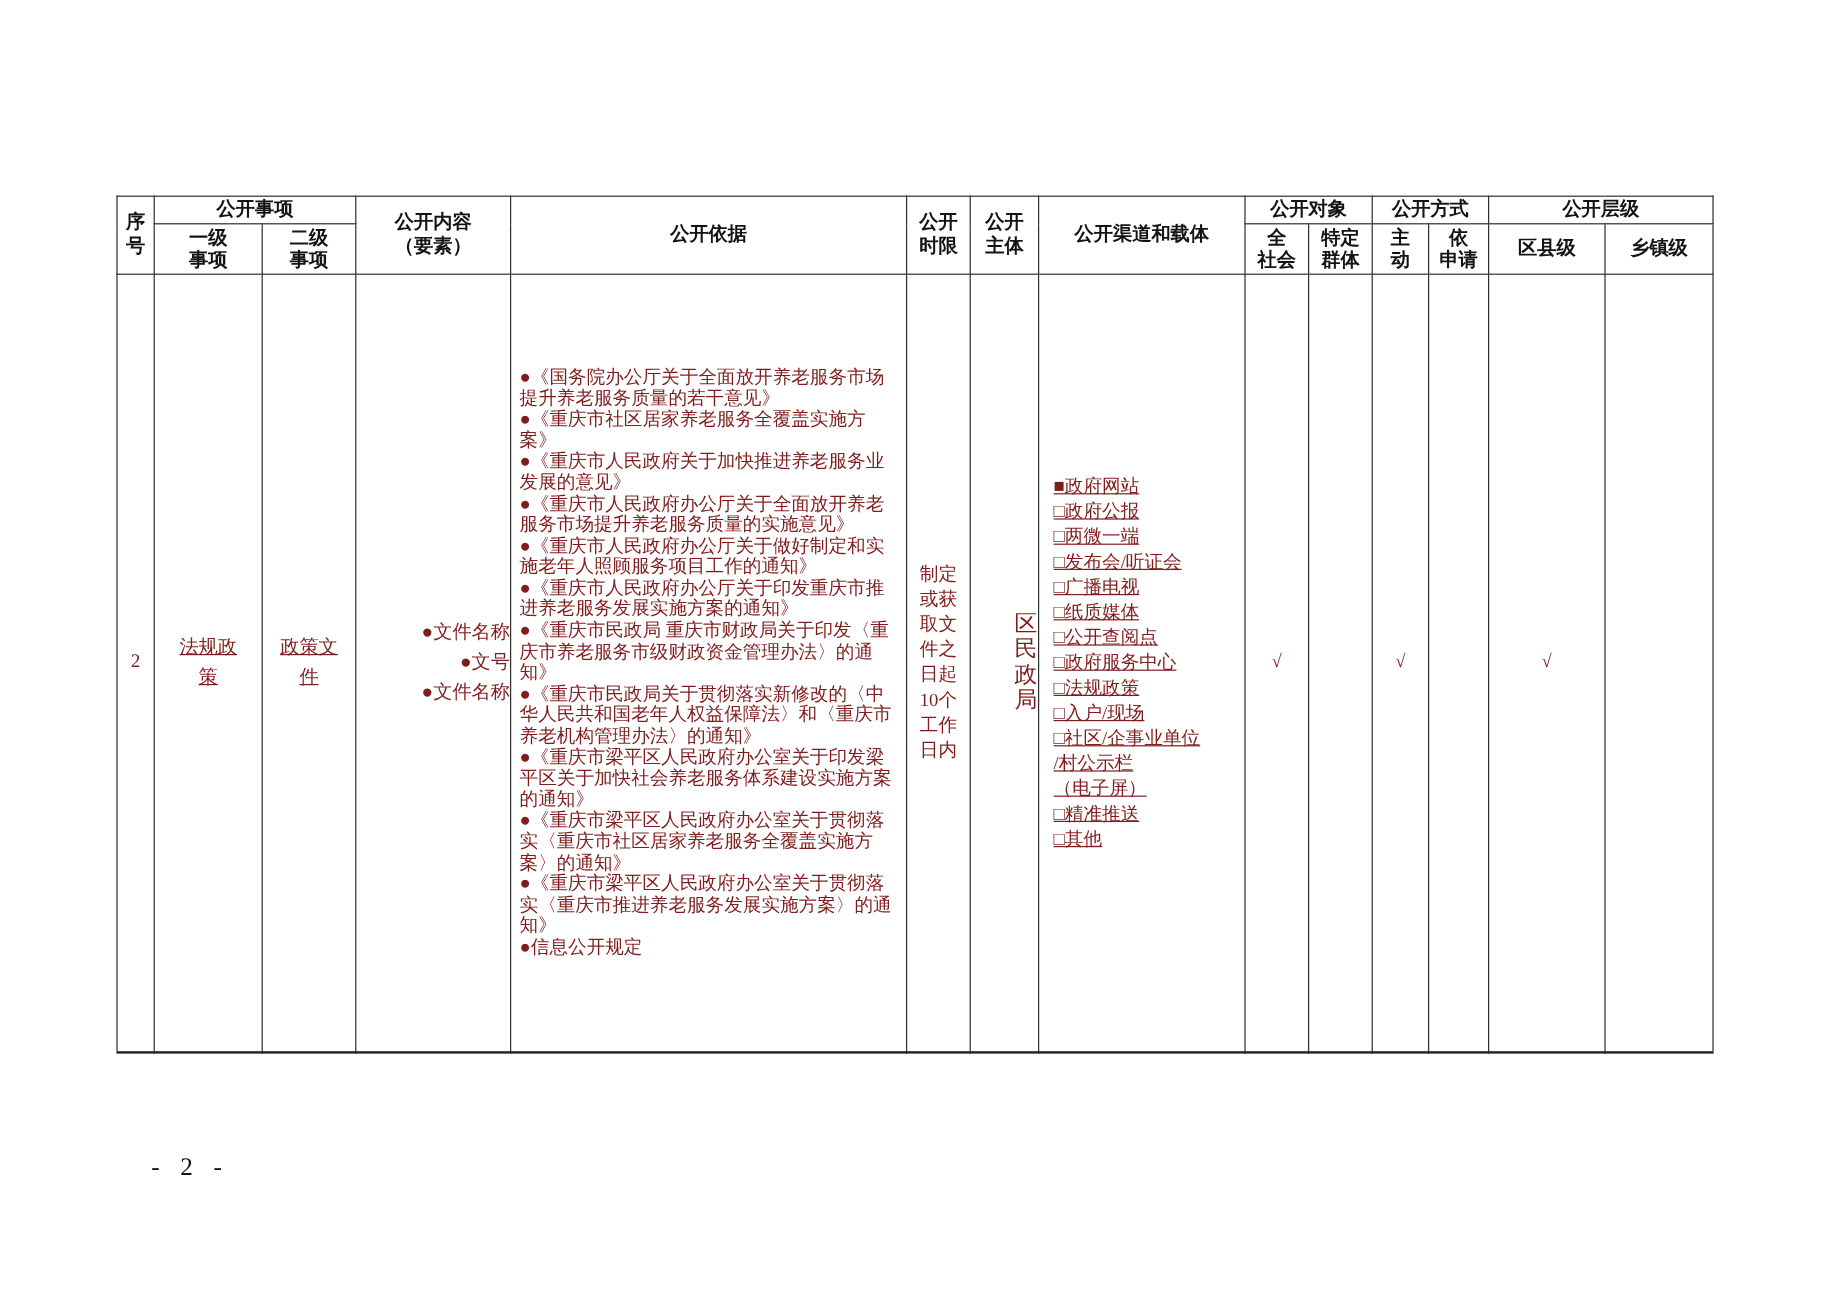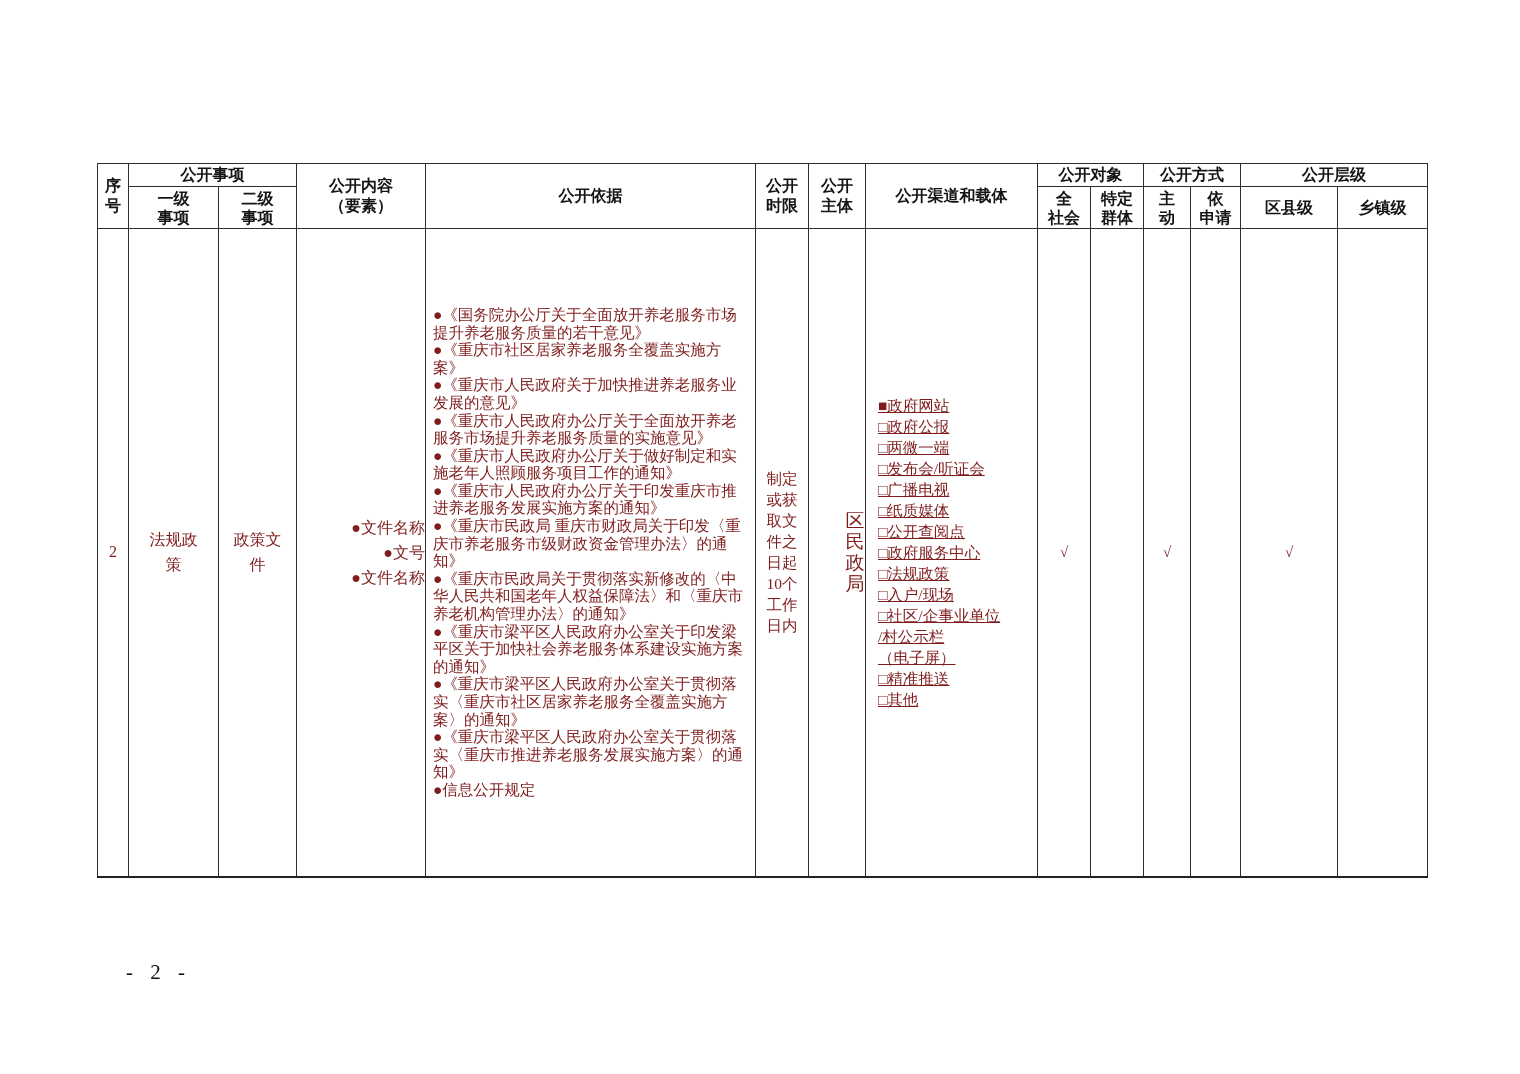--- a/index.html
+++ b/index.html
@@ -19,21 +19,21 @@
     font-weight:700;font-size:16px;text-align:center;vertical-align:middle;
     white-space:pre-line;line-height:19px;color:#141414;
   }
   tr.hrow1{height:23px;}
   tr.hrow1 th{line-height:20px;}
   tr.hrow2{height:42px;}
   tbody tr{height:648px;}
   tbody td{vertical-align:middle;font-size:15.5px;color:#7f1d1d;}
   .c-serial{text-align:center;font-size:16px;}
   .block-left{margin:0 auto;text-align:center;}
-  .w-term .block-left{width:52px;line-height:25px;font-size:16px;}
+  .w-term .block-left{width:52px;line-height:25px;font-size:16px;text-decoration:underline;}
   .c-content{padding-left:7px;font-size:16px;text-align:right;}
   .c-content .li{line-height:25px;}
   .c-basis{padding:0 3px 0 7px;}
   .c-basis .li{line-height:17.6px;text-align:left;}
   .c-time .block-left{width:37px;line-height:21px;font-size:15.5px;}
   .c-subject .block-left{width:36px;line-height:21px;font-size:19px;margin-left:28px;}
   .c-channels{padding-left:12px;text-decoration:underline;}
   .c-channels .li{line-height:21px;white-space:pre-line;max-width:140px;}
   .c-check{text-align:center;font-size:15px;}
   .page-num{

